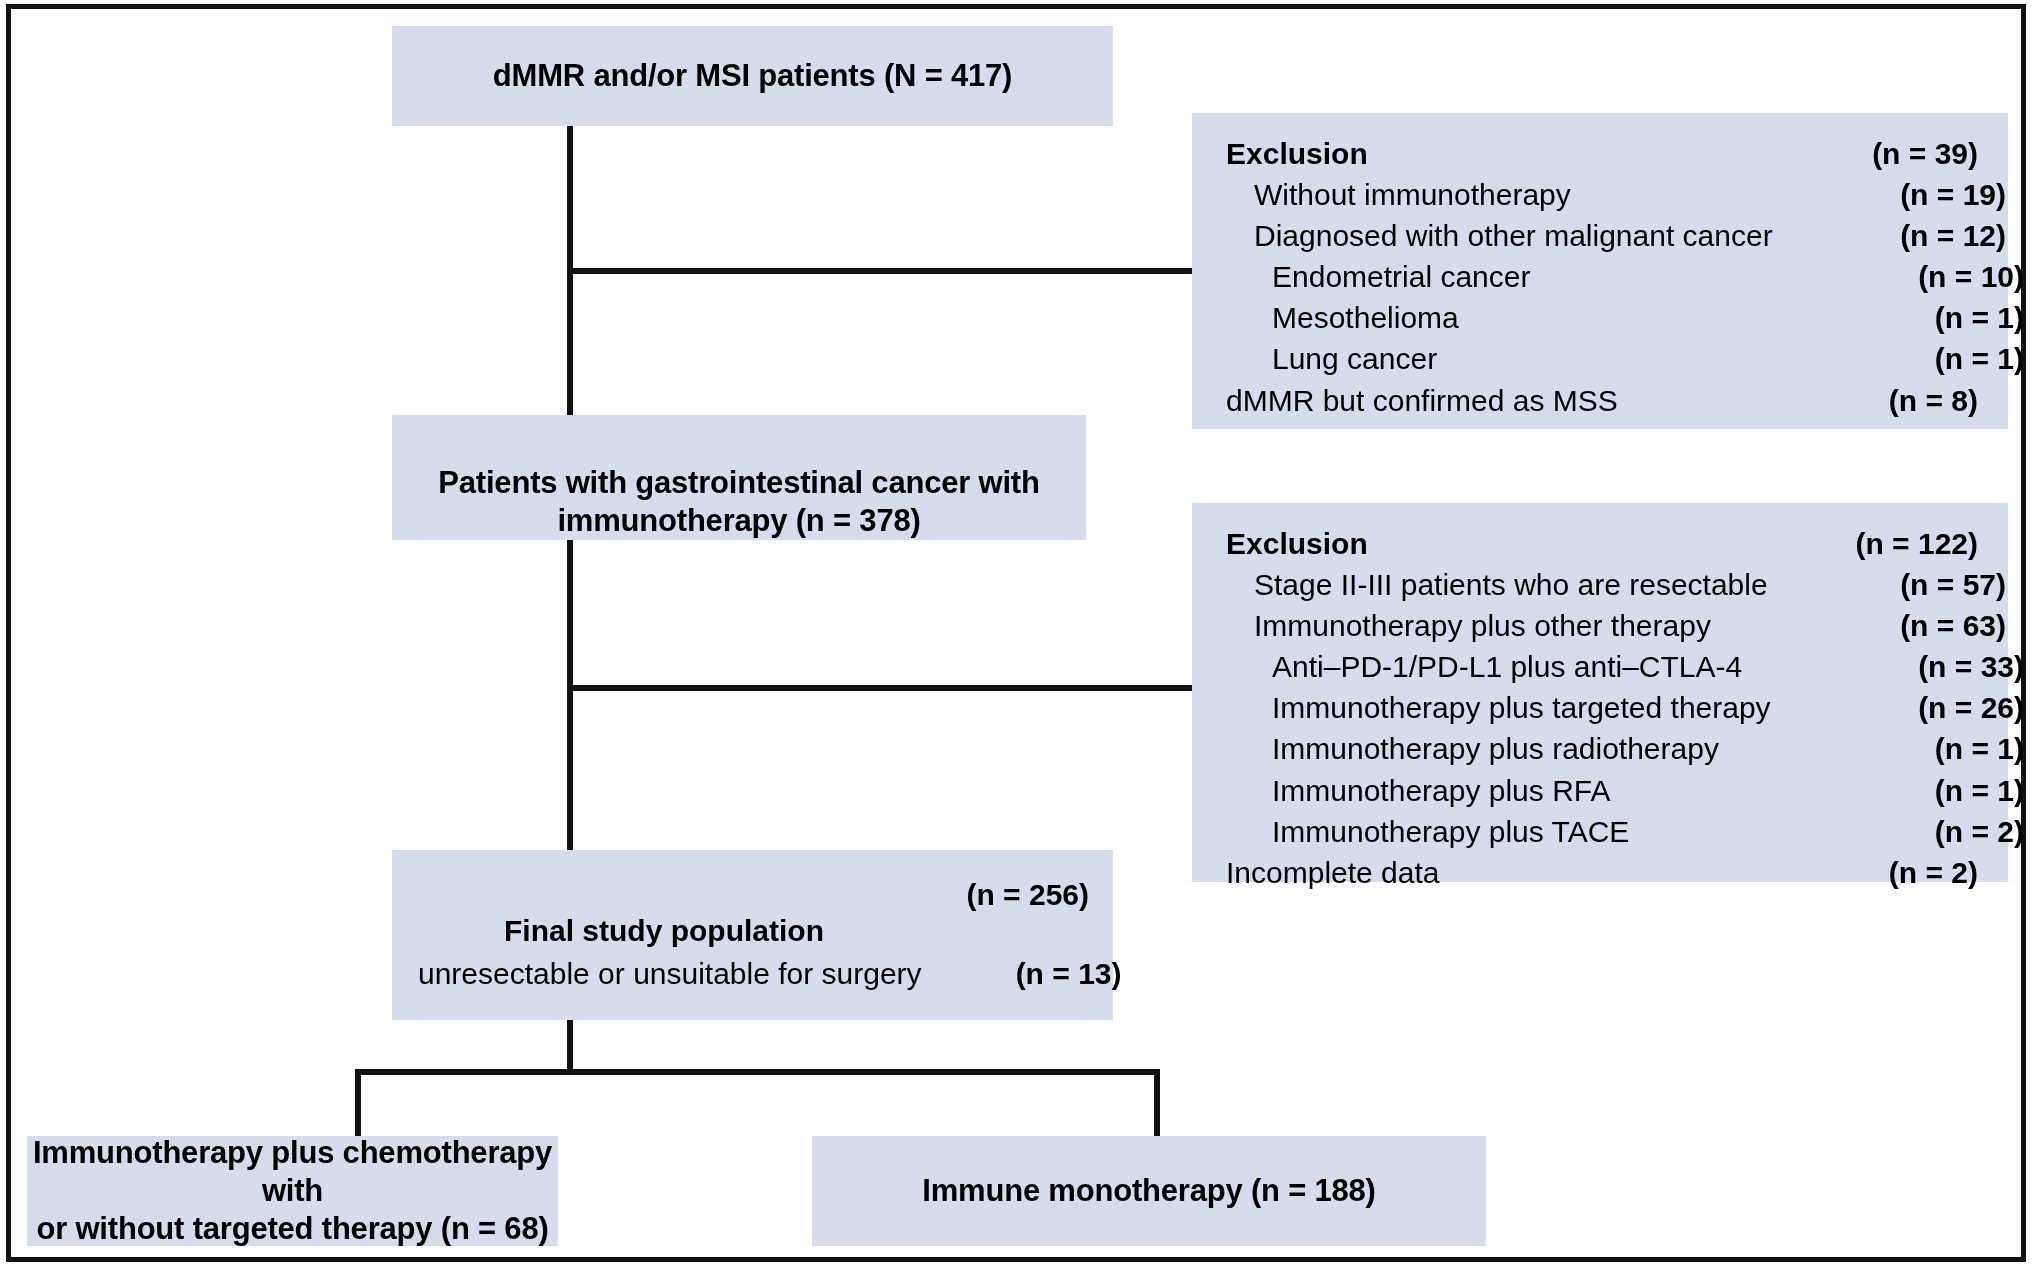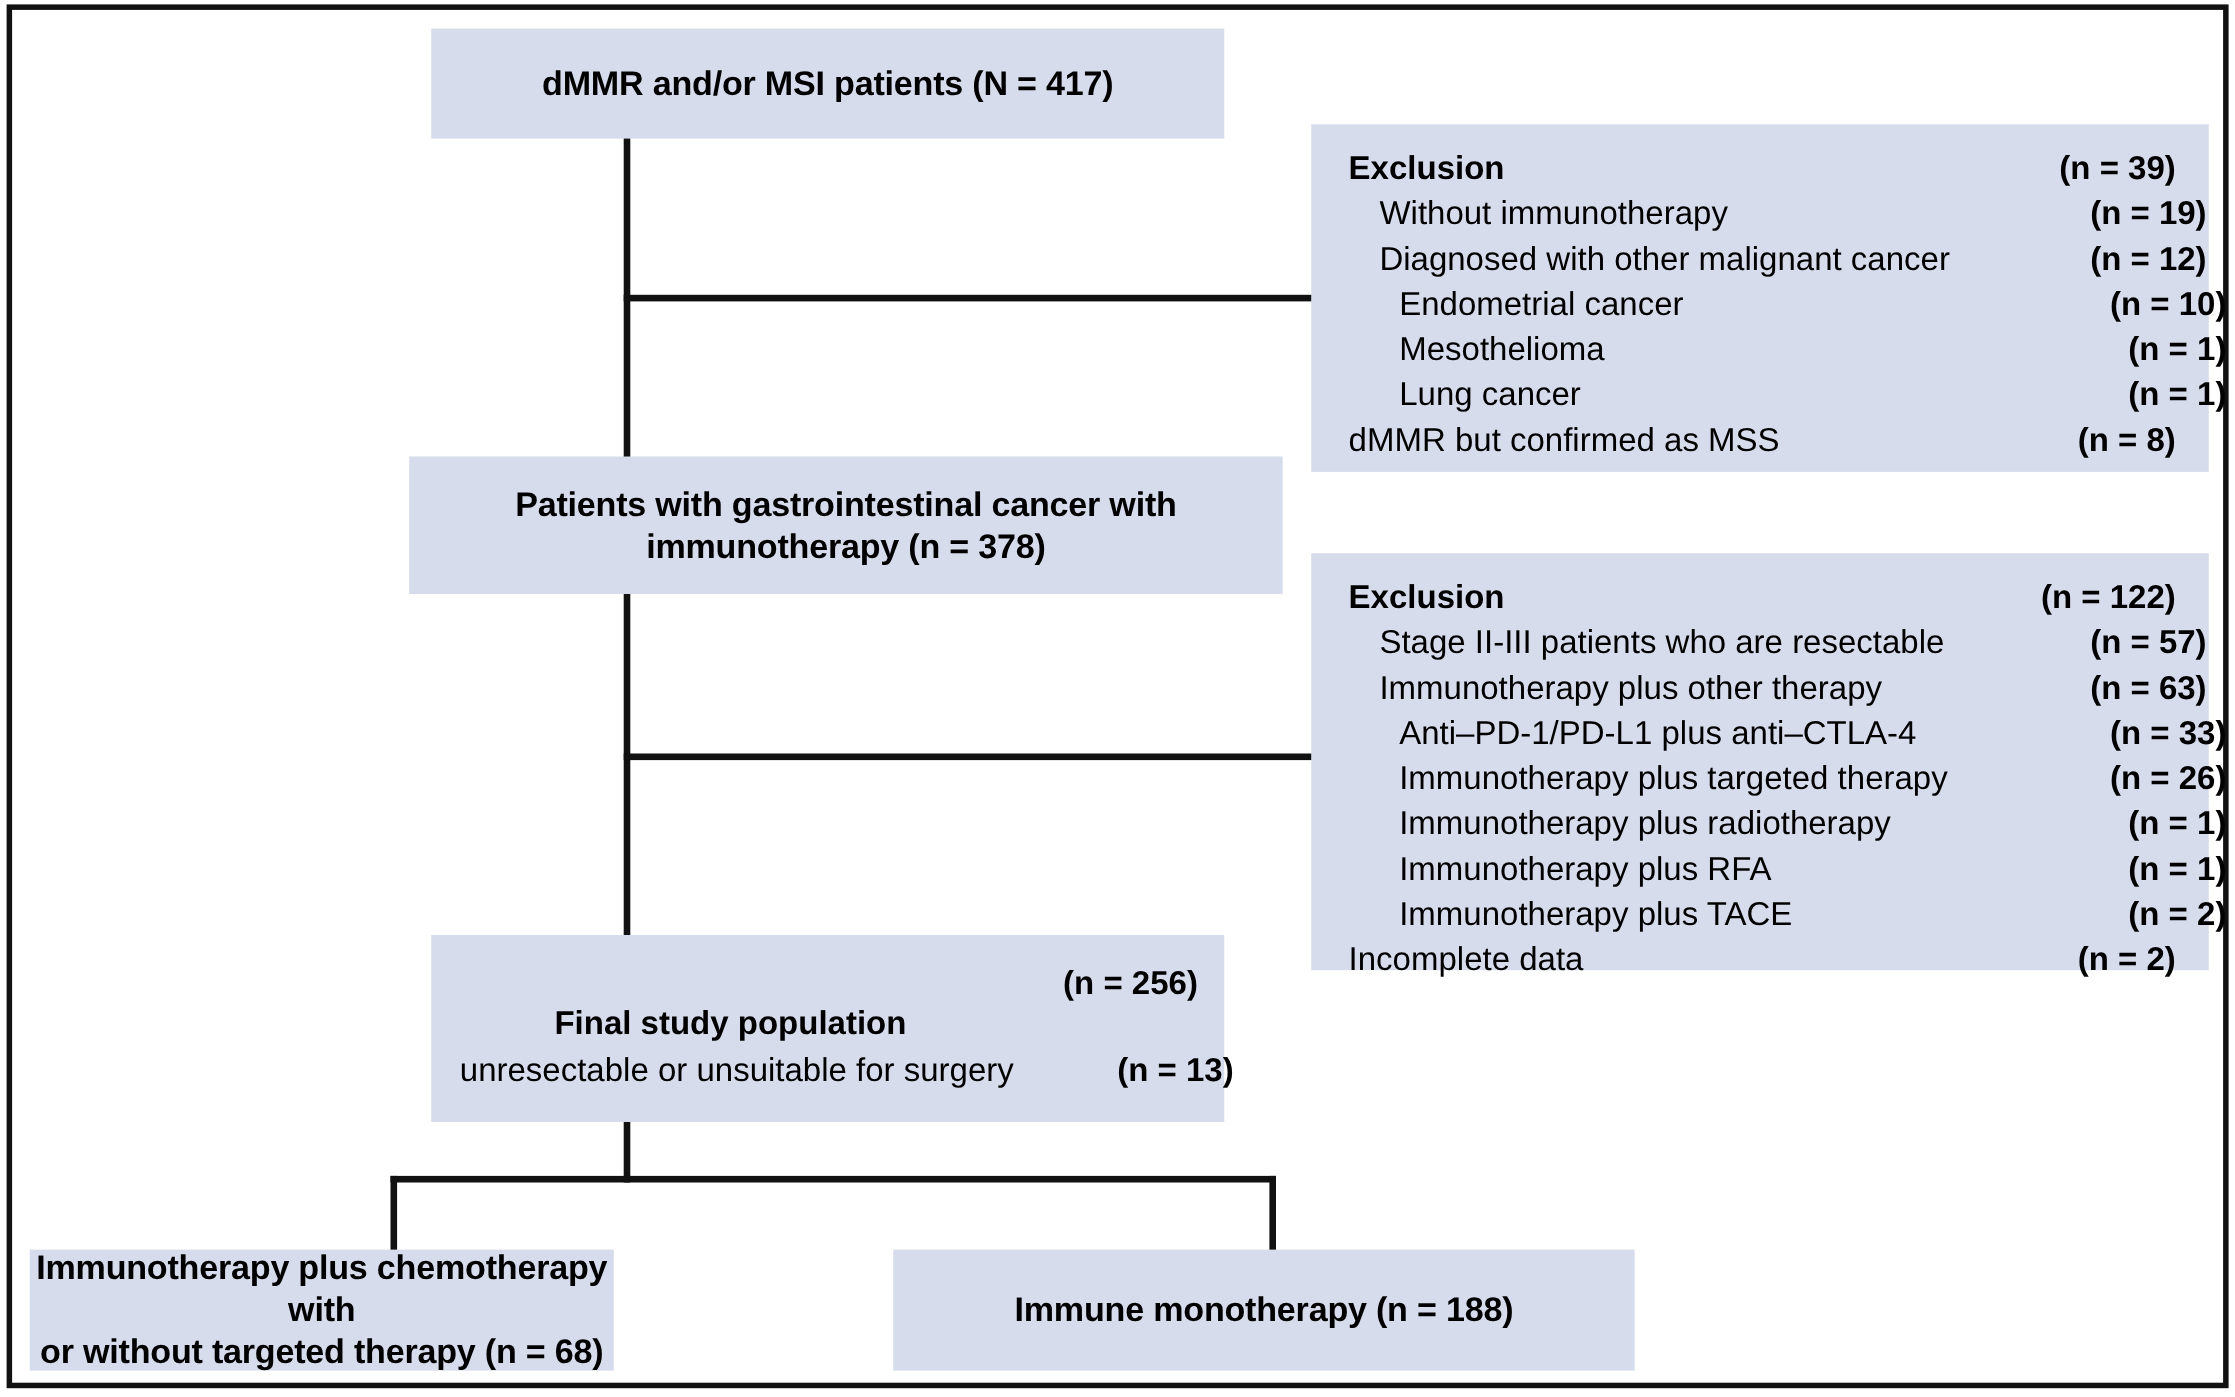--- a/index.html
+++ b/index.html
@@ -140,21 +140,21 @@
       <span class="spacer"></span>
       <span class="cnt">(n = 1)</span>
     </div>
     <div class="row ind0">
       <span class="lbl">dMMR but confirmed as MSS</span>
       <span class="spacer"></span>
       <span class="cnt">(n = 8)</span>
     </div>
   </div>
 
-  <div class="box center" style="left:372px; top:415px; width:794px; height:125px;">
+  <div class="box center" style="left:392px; top:415px; width:694px; height:125px;justify-content:flex-end;">
     <div class="title-line">Patients with gastrointestinal cancer with</div>
     <div class="title-line">immunotherapy (n = 378)</div>
   </div>
 
   <div class="box panel" style="left:1192px; top:503px; width:816px; height:379px;">
 
     <div class="row head">
       <span class="lbl">Exclusion</span>
       <span class="spacer"></span>
       <span class="cnt">(n = 122)</span>

